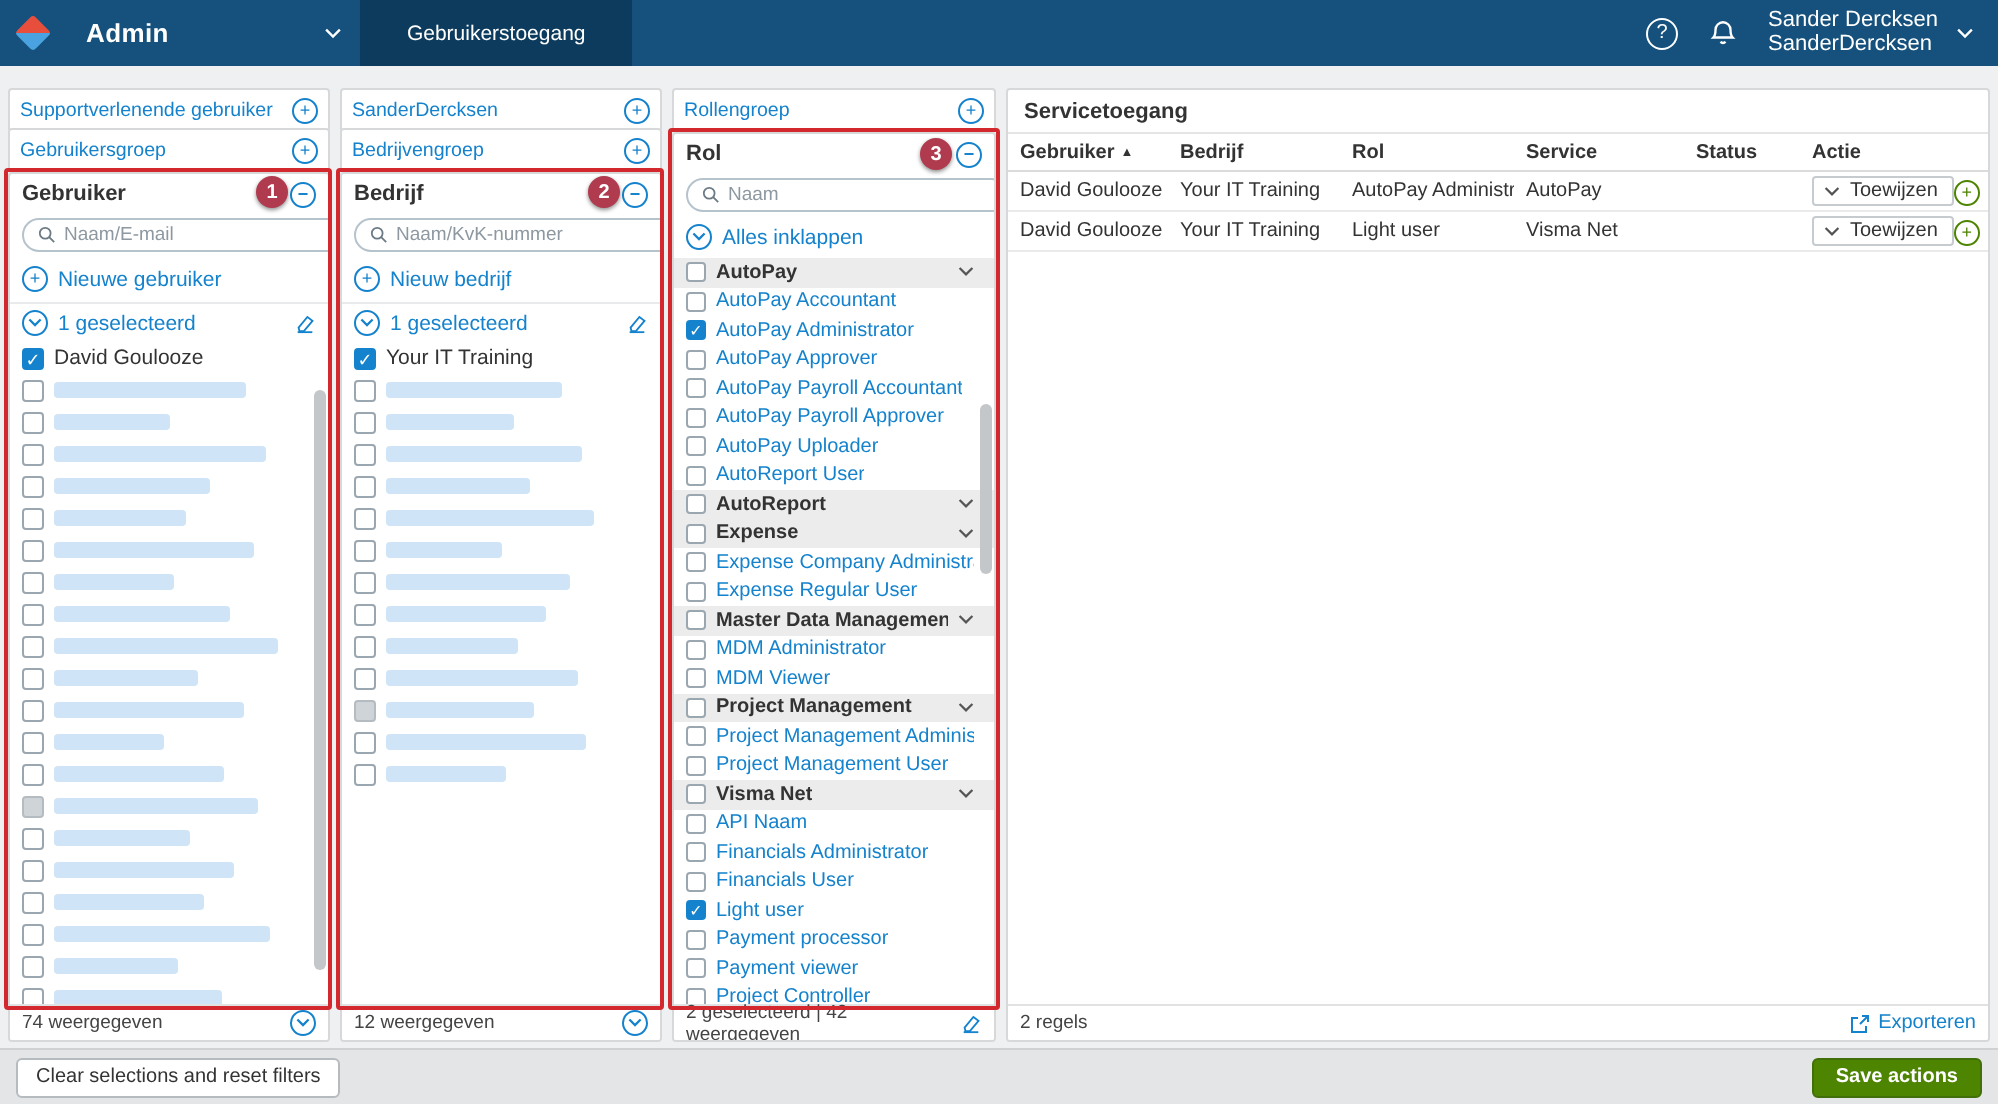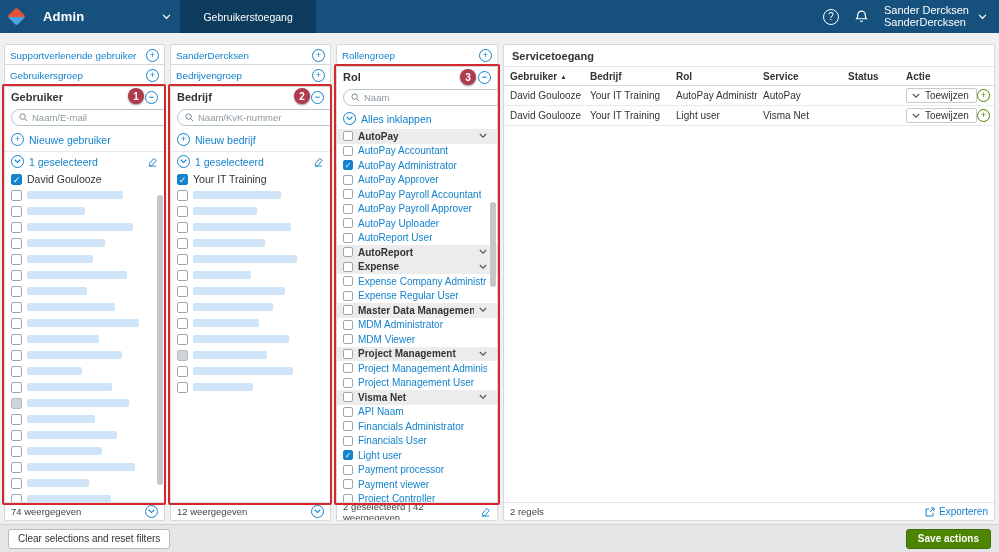--- a/index.html
+++ b/index.html
@@ -64,21 +64,21 @@
   .role-label{white-space:nowrap;overflow:hidden}
 
   
   .svc-title{height:22px;flex:none;display:flex;align-items:center;padding:0 8px;font-size:11px;font-weight:bold;color:#333;border-bottom:1px solid #e3e5e7}
   .thead,.trow{display:grid;grid-template-columns:80px 86px 87px 85px 58px 1fr;align-items:center}
   .thead{height:19px;flex:none;border-bottom:1px solid #d9dbdd}
   .thcell{display:flex;align-items:center;gap:3px;padding:0 6px;font-size:10px;font-weight:bold;color:#333;cursor:pointer;white-space:nowrap;overflow:hidden}
   .sortcaret{font-size:6.5px;color:#333}
   .trow{height:20px;border-bottom:1px solid #e8eaeb}
   .tcell{padding:0 6px;font-size:10px;color:#333;white-space:nowrap;overflow:hidden}
-  .tcell-actie{display:flex;align-items:center;overflow:visible}
+  .tcell-actie{display:flex;align-items:flex-end;overflow:visible}
   .assign-dd{display:inline-flex;align-items:center;gap:5px;border:1px solid #c6cbd0;border-radius:2px;background:#fff;padding:1px 7px 1px 5px;font-size:10px;color:#333;cursor:pointer}
   .ci-green{border-color:#4d8400;color:#4d8400;margin-left:auto}
   .tbody{flex:none}
   .svc-fill{flex:1}
   .exportlink{margin-left:auto;display:flex;align-items:center;gap:4px;color:#1482cc;cursor:pointer;font-size:10px}
 
   
   .hl{position:absolute;border:2px solid #d2282e;border-radius:2px;pointer-events:none;z-index:6}
   #hl1{left:2px;top:84px;width:164px;height:421px}
   #hl2{left:168px;top:84px;width:164px;height:421px}

